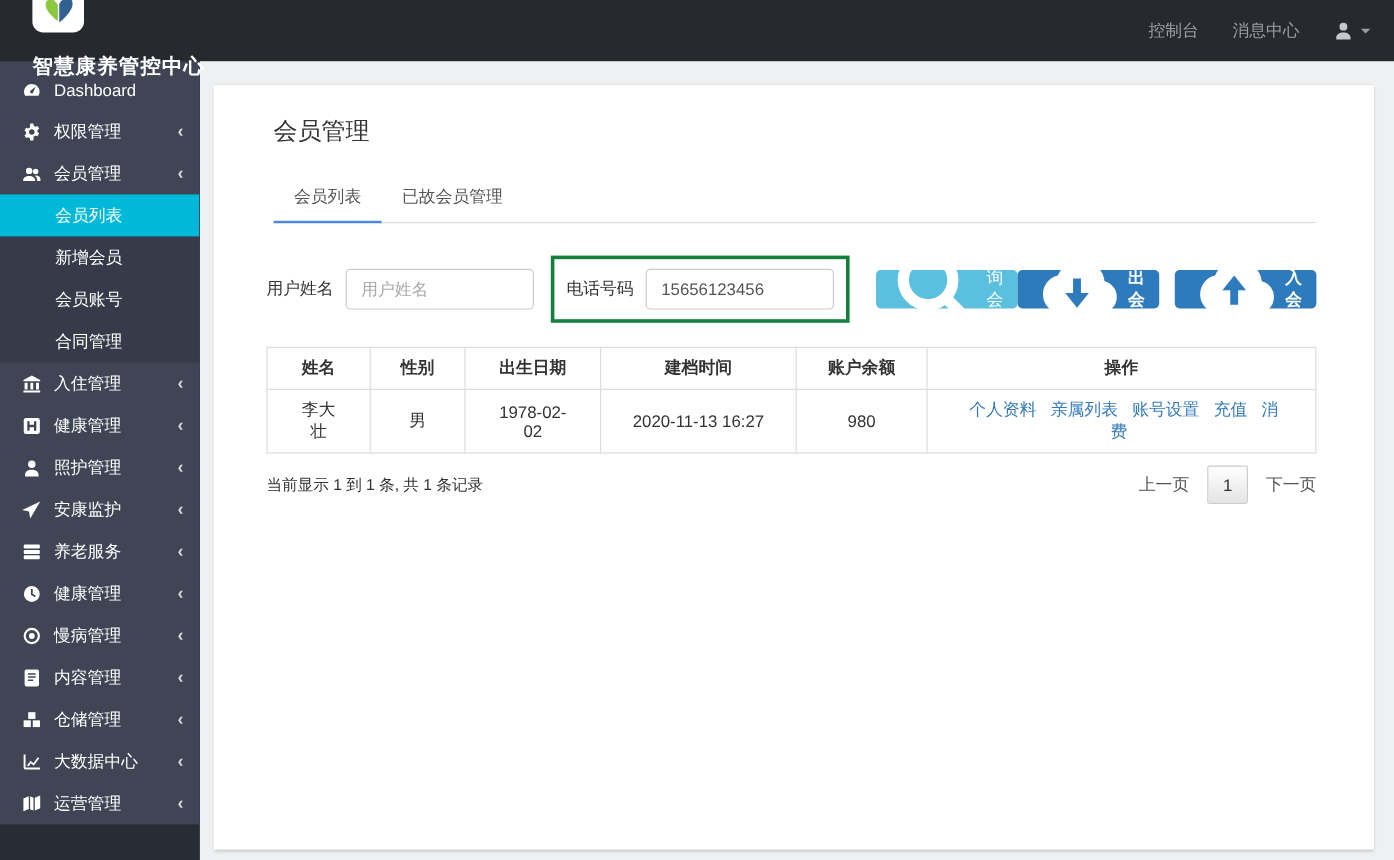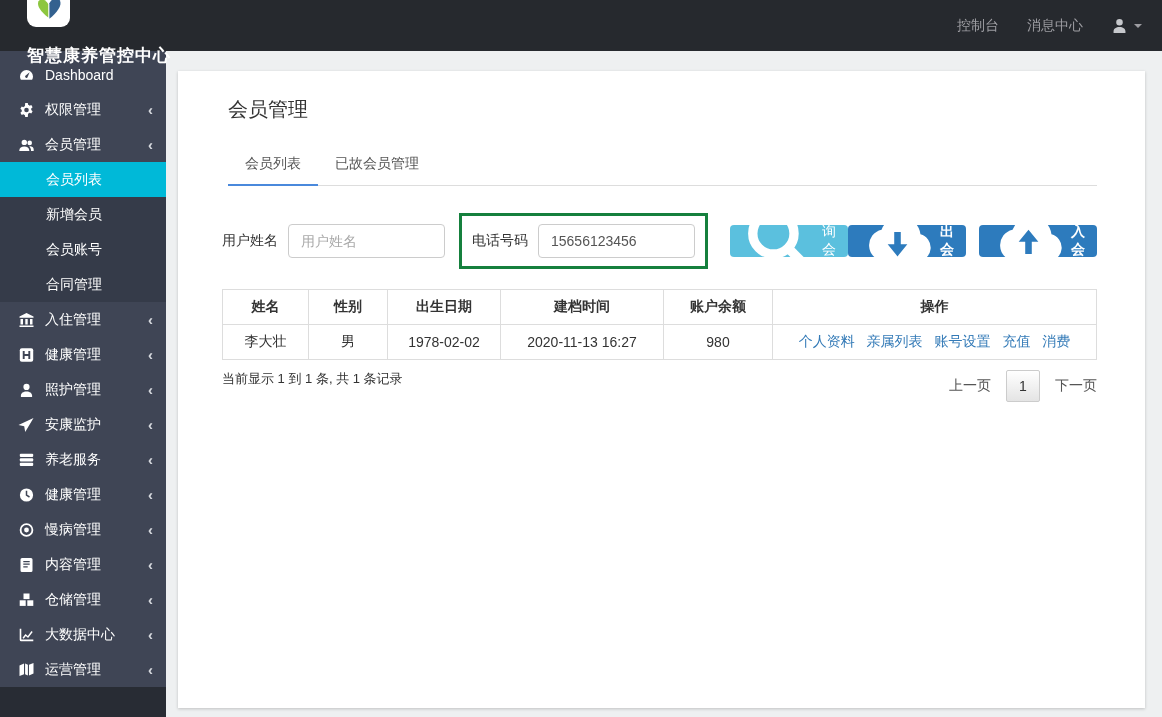--- a/index.html
+++ b/index.html
@@ -59,25 +59,25 @@
   .btn { border:none; border-radius:4px; color:#fff; font-size:14px; height:32px;
          padding:0 12px; display:inline-flex; align-items:center; gap:5px; cursor:pointer;
          font-family:"Liberation Sans", sans-serif; }
   .btn svg { width:14px; height:14px; }
   .btn-info { background:#5bc0de; margin-left:22px; }
   .btn-primary { background:#2d7bbd; font-weight:bold; }
   .push { margin-left:auto; }
   .gap12 { margin-left:13px; }
 
   table.grid { width:100%; margin-top:20px; border-collapse:collapse; font-size:14px; color:#333; }
-  table.grid th, table.grid td { border:1px solid #ddd; text-align:center; padding:8px 6px; }
+  table.grid th, table.grid td { border:1px solid #ddd; text-align:center; padding:8px 24px; }
   table.grid th { font-weight:bold; }
   .action-link { color:#337ab7; margin:0 4px; }
 
-  .table-footer { display:flex; margin-top:10px; font-size:13px; color:#333; }
+  .table-footer { display:flex; align-items:center; margin-top:10px; font-size:13px; color:#333; }
   .pagination { margin-left:auto; display:flex; align-items:center; gap:15px;
                 font-size:14px; color:#555; }
   .page-link { color:#555; }
   .page-current { min-width:34px; height:32px; border:1px solid #ccc; border-radius:2px;
                   background:linear-gradient(#fff,#e4e4e4); display:flex; align-items:center;
                   justify-content:center; color:#333; cursor:pointer; }
 </style>
 </head>
 <body>
 

